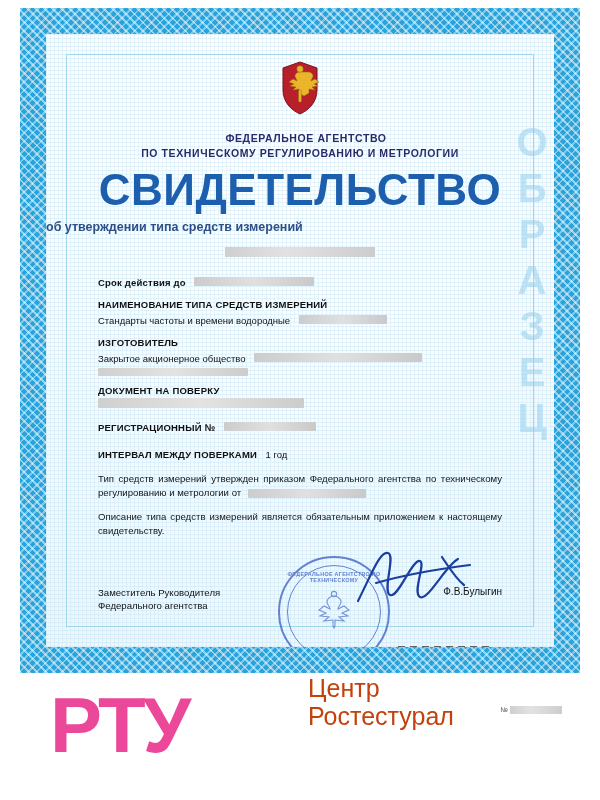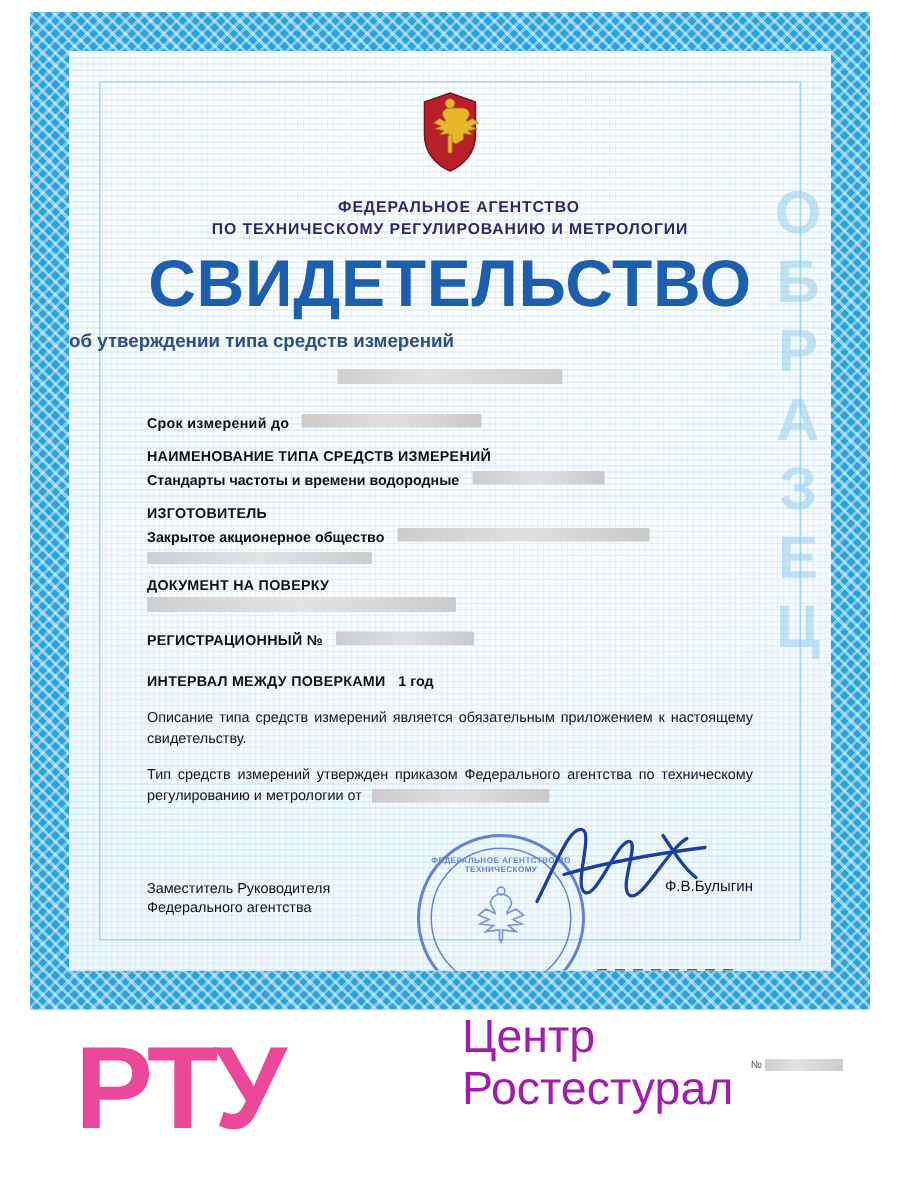--- a/index.html
+++ b/index.html
@@ -160,21 +160,21 @@
   .field-block { margin-bottom: 9px; }
   .field-label {
     font-size: 9.5px;
     font-weight: bold;
     color: #101010;
     letter-spacing: 0.2px;
   }
   .field-label.caps { text-transform: uppercase; }
   .field-value {
     font-size: 9.5px;
-    font-weight: bold;
+    font-weight: normal;
     color: #101010;
   }
   .inline-blur {
     display: inline-block;
     height: 9px;
     background: linear-gradient(90deg, #cccccc, #e0e0e0 50%, #c9c9c9);
     vertical-align: middle;
     margin-left: 4px;
     border-radius: 1px;
   }
@@ -275,22 +275,22 @@
     font-weight: bold;
     color: #ec4899;
     letter-spacing: -3px;
     line-height: 1;
     font-family: "Liberation Sans", sans-serif;
   }
   .brand-lines {
     position: absolute;
     left: 280px;
     top: 4px;
-    font-size: 31px;
-    color: #a21caf;
+    font-size: 25px;
+    color: #c2410c;
     line-height: 1.12;
     font-family: "Liberation Sans", sans-serif;
   }
   .brand-note {
     position: absolute;
     right: 6px;
     top: 36px;
     font-size: 7px;
     color: #555;
   }
@@ -326,21 +326,21 @@
     <div class="title-main">СВИДЕТЕЛЬСТВО</div>
     <div class="title-sub">об утверждении типа средств измерений</div>
 
     <div class="cert-number-row">
       <span class="blurline">&nbsp;</span>
     </div>
 
     <div class="fields">
 
       <div class="field-block">
-        <span class="field-label">Срок измерений до</span>
+        <span class="field-label">Срок действия до</span>
         <span class="inline-blur" style="width:120px;"></span>
       </div>
 
       <div class="field-block">
         <div class="field-label caps">НАИМЕНОВАНИЕ ТИПА СРЕДСТВ ИЗМЕРЕНИЙ</div>
         <div>
           <span class="field-value">Стандарты частоты и времени водородные</span>
           <span class="inline-blur" style="width:88px;"></span>
         </div>
       </div>
@@ -363,26 +363,26 @@
         <span class="field-label caps">РЕГИСТРАЦИОННЫЙ №</span>
         <span class="inline-blur" style="width:92px;"></span>
       </div>
 
       <div class="field-block">
         <span class="field-label caps">ИНТЕРВАЛ МЕЖДУ ПОВЕРКАМИ</span>
         <span class="field-value" style="margin-left:4px;">1 год</span>
       </div>
 
       <div class="paragraph">
-        <span>Описание типа средств измерений является обязательным приложением к настоящему свидетельству.</span>
-      </div>
-
-      <div class="paragraph">
         <span>Тип средств измерений утвержден приказом Федерального агентства по техническому регулированию и метрологии от</span>
         <span class="inline-blur" style="width:118px;"></span>
+      </div>
+
+      <div class="paragraph">
+        <span>Описание типа средств измерений является обязательным приложением к настоящему свидетельству.</span>
       </div>
 
     </div>
 
     <div class="stamp">
       <div class="stamp-text-top">ФЕДЕРАЛЬНОЕ АГЕНТСТВО ПО ТЕХНИЧЕСКОМУ</div>
       <div class="stamp-eagle">
         <svg viewBox="0 0 38 44" width="38" height="44" aria-hidden="true">
           <g fill="none" stroke="#3f63c4" stroke-width="1.1">
             <path d="M19 6 c-4 0 -7 3 -7 6 c0 3 3 4 3 7 l-6 -3 l-5 4 l7 3 l-6 3 l9 1 l-5 4 l9 -1 l0 6 l1 2 l1 -2 l0 -6 l9 1 l-5 -4 l9 -1 l-6 -3 l7 -3 l-5 -4 l-6 3 c0 -3 3 -4 3 -7 c0 -3 -3 -6 -7 -6 z"></path>

